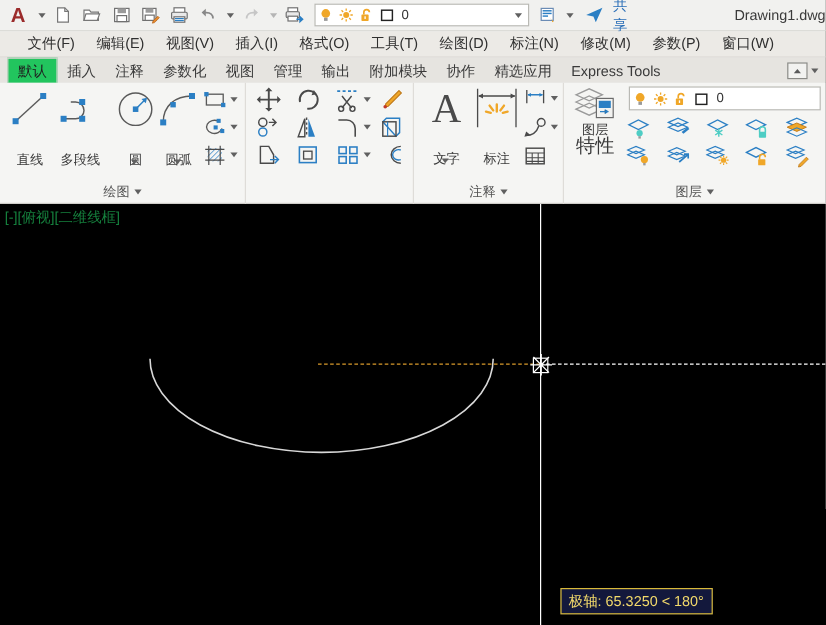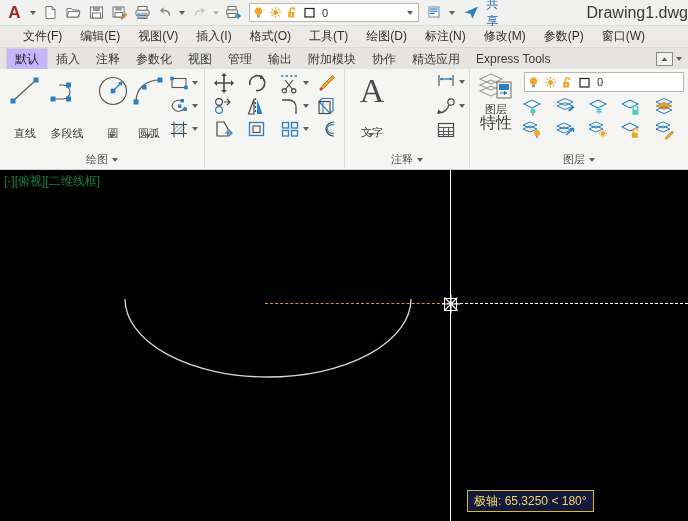--- a/index.html
+++ b/index.html
@@ -35,42 +35,42 @@
 
   .layerbox{
     height:19px;display:flex;align-items:center;background:#fff;
     border:1px solid #b9b9b4;box-sizing:border-box;margin-left:4px;
   }
   .layerbox .lb-ico{width:17px;height:17px;display:flex;align-items:center;justify-content:center;}
   .layerbox .lb-name{font-size:11px;color:#333;padding:0 4px;}
   .layerbox .lb-arrow{width:16px;display:flex;align-items:center;justify-content:center;}
 
   .share-txt{font-size:12px;color:#2b6fb8;margin-left:3px;}
-  .doc-title{font-size:16px;color:#3a3a3a;}
+  .doc-title{font-size:12px;color:#3a3a3a;}
 
   
   .menubar{
     position:absolute;left:0;top:26px;width:688px;height:22px;
     background:#eceae6;display:flex;align-items:center;
     border-bottom:1px solid #dcdad6;box-sizing:border-box;
   }
   .menu-item{
     font-size:12px;color:#2f2f2f;padding:0 9px;line-height:21px;white-space:nowrap;
   }
 
   
   .tabbar{
     position:absolute;left:0;top:48px;width:688px;height:21px;
     background:#e6e4e0;display:flex;align-items:flex-end;box-sizing:border-box;
   }
   .tab{
     font-size:12px;color:#3a3a3a;padding:0 8px;height:20px;line-height:20px;white-space:nowrap;
   }
   .tab.active{
-    background:#c4b5fd;border:1px solid #d6d4d0;border-bottom:none;
+    background:#22c55e;border:1px solid #d6d4d0;border-bottom:none;
     height:21px;line-height:20px;color:#1f1f1f;box-sizing:border-box;
   }
   .tab-collapse{
     margin-left:auto;display:flex;align-items:center;gap:3px;padding-right:6px;height:20px;
   }
   .collapse-box{
     width:15px;height:12px;border:1px solid #8a8a86;background:#f2f2f0;
     display:flex;align-items:center;justify-content:center;
   }
 
@@ -477,20 +477,31 @@
     <div class="panel" style="width:125px">
       <div class="panel-body">
         <div class="big-btn" style="left:6px;top:2px">
           <svg width="40" height="38" viewBox="0 0 40 38">
             <text x="20" y="31" text-anchor="middle" font-family="Liberation Serif, serif" font-size="34" fill="#4a4a4a">A</text>
           </svg>
           <span class="lbl">文字</span>
           <span style="position:absolute;left:17px;top:52px"><span class="mini-caret"></span></span>
         </div>
 
+        <div class="big-btn" style="left:48px;top:2px">
+          <svg width="42" height="38" viewBox="0 0 42 38">
+            <path d="M5 3v32M37 3v32" stroke="#4a4a4a" stroke-width="1.1"></path>
+            <path d="M6 9h30" stroke="#4a4a4a" stroke-width="1.1"></path>
+            <path d="M5.5 9l4-2v4zM36.5 9l-4-2v4z" fill="#4a4a4a"></path>
+            <g stroke="#f0a728" stroke-width="2" stroke-linecap="round">
+              <path d="M21 16v6M15 17l3 4M27 17l-3 4M12 22l4 1M30 22l-4 1"></path>
+            </g>
+          </svg>
+          <span class="lbl">标注</span>
+        </div>
 
         <div class="sm-btn" style="left:90px;top:2px">
           <svg width="22" height="22" viewBox="0 0 22 22">
             <path d="M4 4v11M18 4v11" stroke="#4a4a4a" stroke-width="1.1"></path>
             <path d="M5 8h12" stroke="#2b7fc4" stroke-width="1.3"></path>
             <path d="M4.5 8l3-1.6v3.2zM17.5 8l-3-1.6v3.2z" fill="#2b7fc4"></path>
           </svg>
         </div>
         <div class="row-caret" style="left:112px;top:2px">
             <span class="mini-caret"></span>

